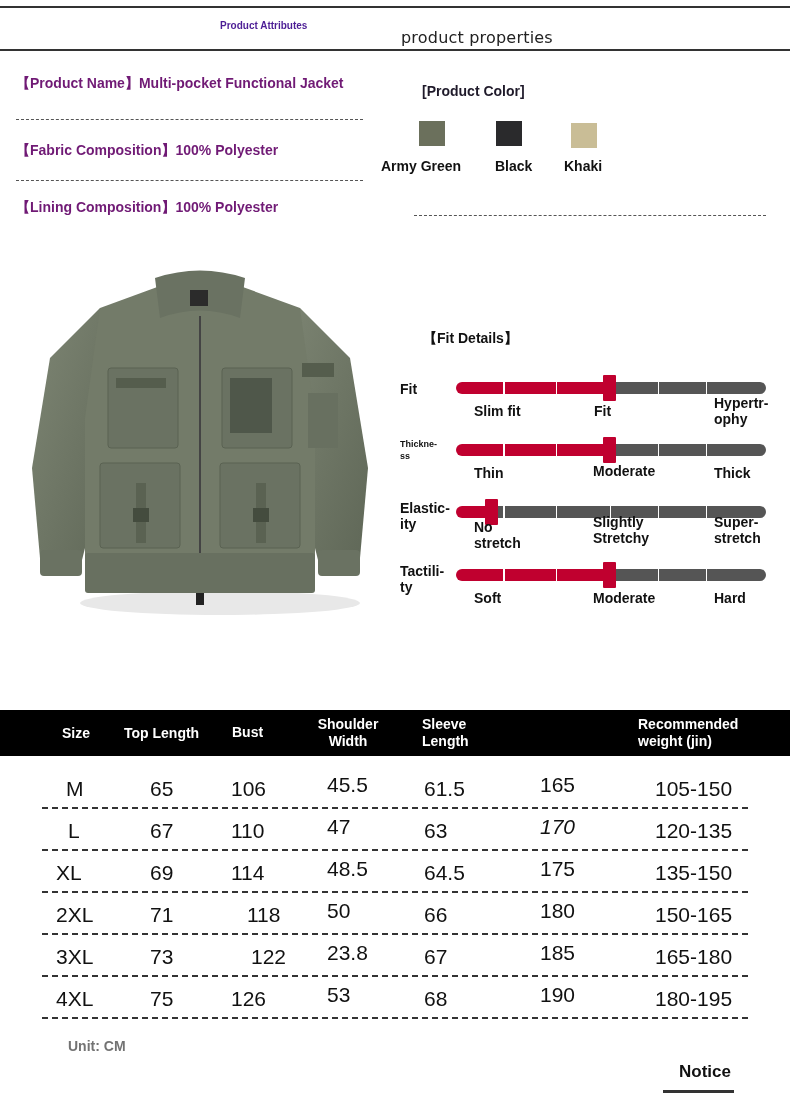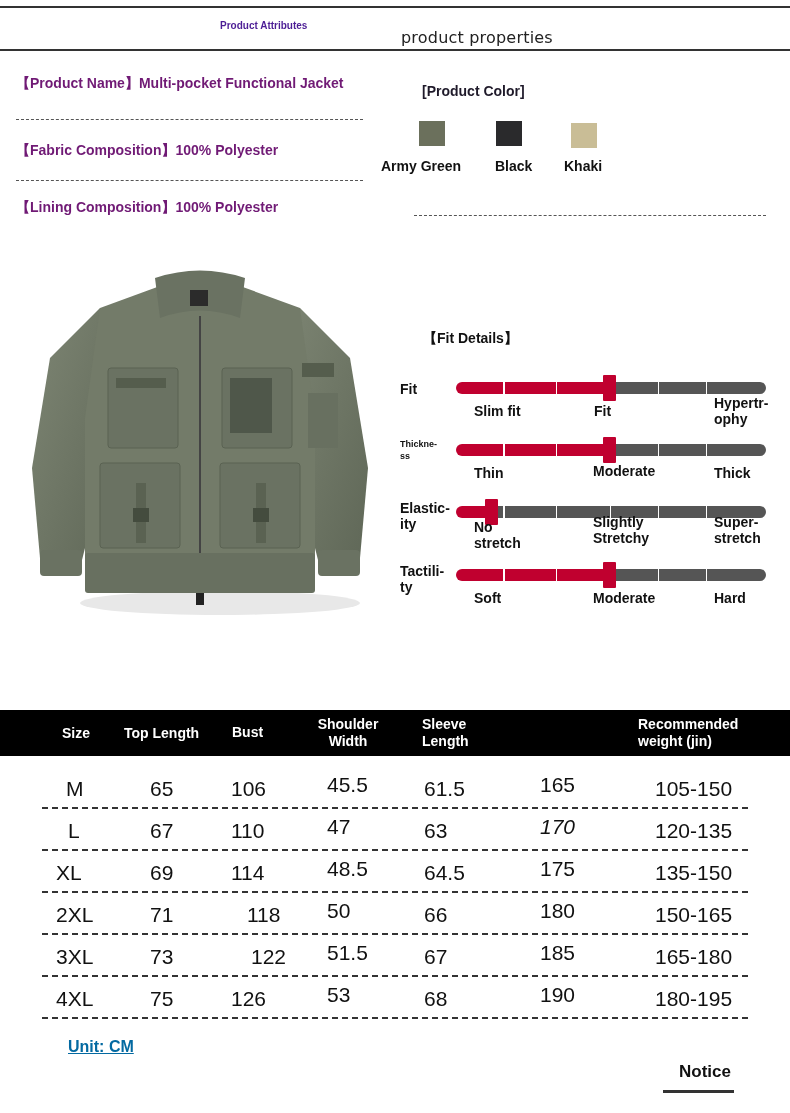--- a/index.html
+++ b/index.html
@@ -27,21 +27,21 @@
   .bar .seg { position: absolute; top: 0; height: 12px; }
   .bar .thumb { position: absolute; top: -7px; width: 13px; height: 26px; background: #c0002f; border-radius: 1px; }
   .tick-label { position: absolute; font-size: 14px; font-weight: bold; color: #111; line-height: 16px; white-space: nowrap; }
 
   .table-head { position: absolute; left: 0; top: 710px; width: 790px; height: 46px; background: #000; }
   .th { position: absolute; color: #fff; font-size: 14px; font-weight: bold; line-height: 17px; }
   .row { position: absolute; left: 0; width: 790px; height: 42px; }
   .cell { position: absolute; font-size: 21px; color: #111; top: 10px; font-family: "Liberation Sans", sans-serif; }
   .row-dash { position: absolute; left: 42px; width: 706px; height: 0; border-top: 2px dashed #333; }
 
-  .unit { position: absolute; left: 68px; top: 1038px; font-size: 16px; font-weight: bold; color: #0369a1; text-decoration: underline; }
+  .unit { position: absolute; left: 68px; top: 1038px; font-size: 14px; font-weight: bold; color: #737373; }
   .notice { position: absolute; left: 679px; top: 1062px; font-size: 17px; font-weight: bold; color: #111; }
   .notice-line { position: absolute; left: 663px; top: 1090px; width: 71px; height: 3px; background: #333; }
 </style>
 </head>
 <body>
 
 <div class="top-line"></div>
 <div class="hdr-title">Product Attributes</div>
 <div class="hdr-sub">product properties</div>
 <div class="header-line"></div>
@@ -213,21 +213,21 @@
       <div class="cell" style="left: 327px; top: 6px;">50</div>
       <div class="cell" style="left: 424px; top: 10px;">66</div>
       <div class="cell" style="left: 540px; top: 6px;">180</div>
       <div class="cell" style="left: 655px; top: 10px;">150-165</div>
     </div>
     <div class="row-dash" style="top: 933px;"></div>
     <div class="row" style="top: 935px;">
       <div class="cell" style="left: 56px; top: 10px;">3XL</div>
       <div class="cell" style="left: 150px; top: 10px;">73</div>
       <div class="cell" style="left: 231px; top: 10px; margin-left: 20px;">122</div>
-      <div class="cell" style="left: 327px; top: 6px;">51.5</div>
+      <div class="cell" style="left: 327px; top: 6px;">23.8</div>
       <div class="cell" style="left: 424px; top: 10px;">67</div>
       <div class="cell" style="left: 540px; top: 6px;">185</div>
       <div class="cell" style="left: 655px; top: 10px;">165-180</div>
     </div>
     <div class="row-dash" style="top: 975px;"></div>
     <div class="row" style="top: 977px;">
       <div class="cell" style="left: 56px; top: 10px;">4XL</div>
       <div class="cell" style="left: 150px; top: 10px;">75</div>
       <div class="cell" style="left: 231px; top: 10px;">126</div>
       <div class="cell" style="left: 327px; top: 6px;">53</div>

